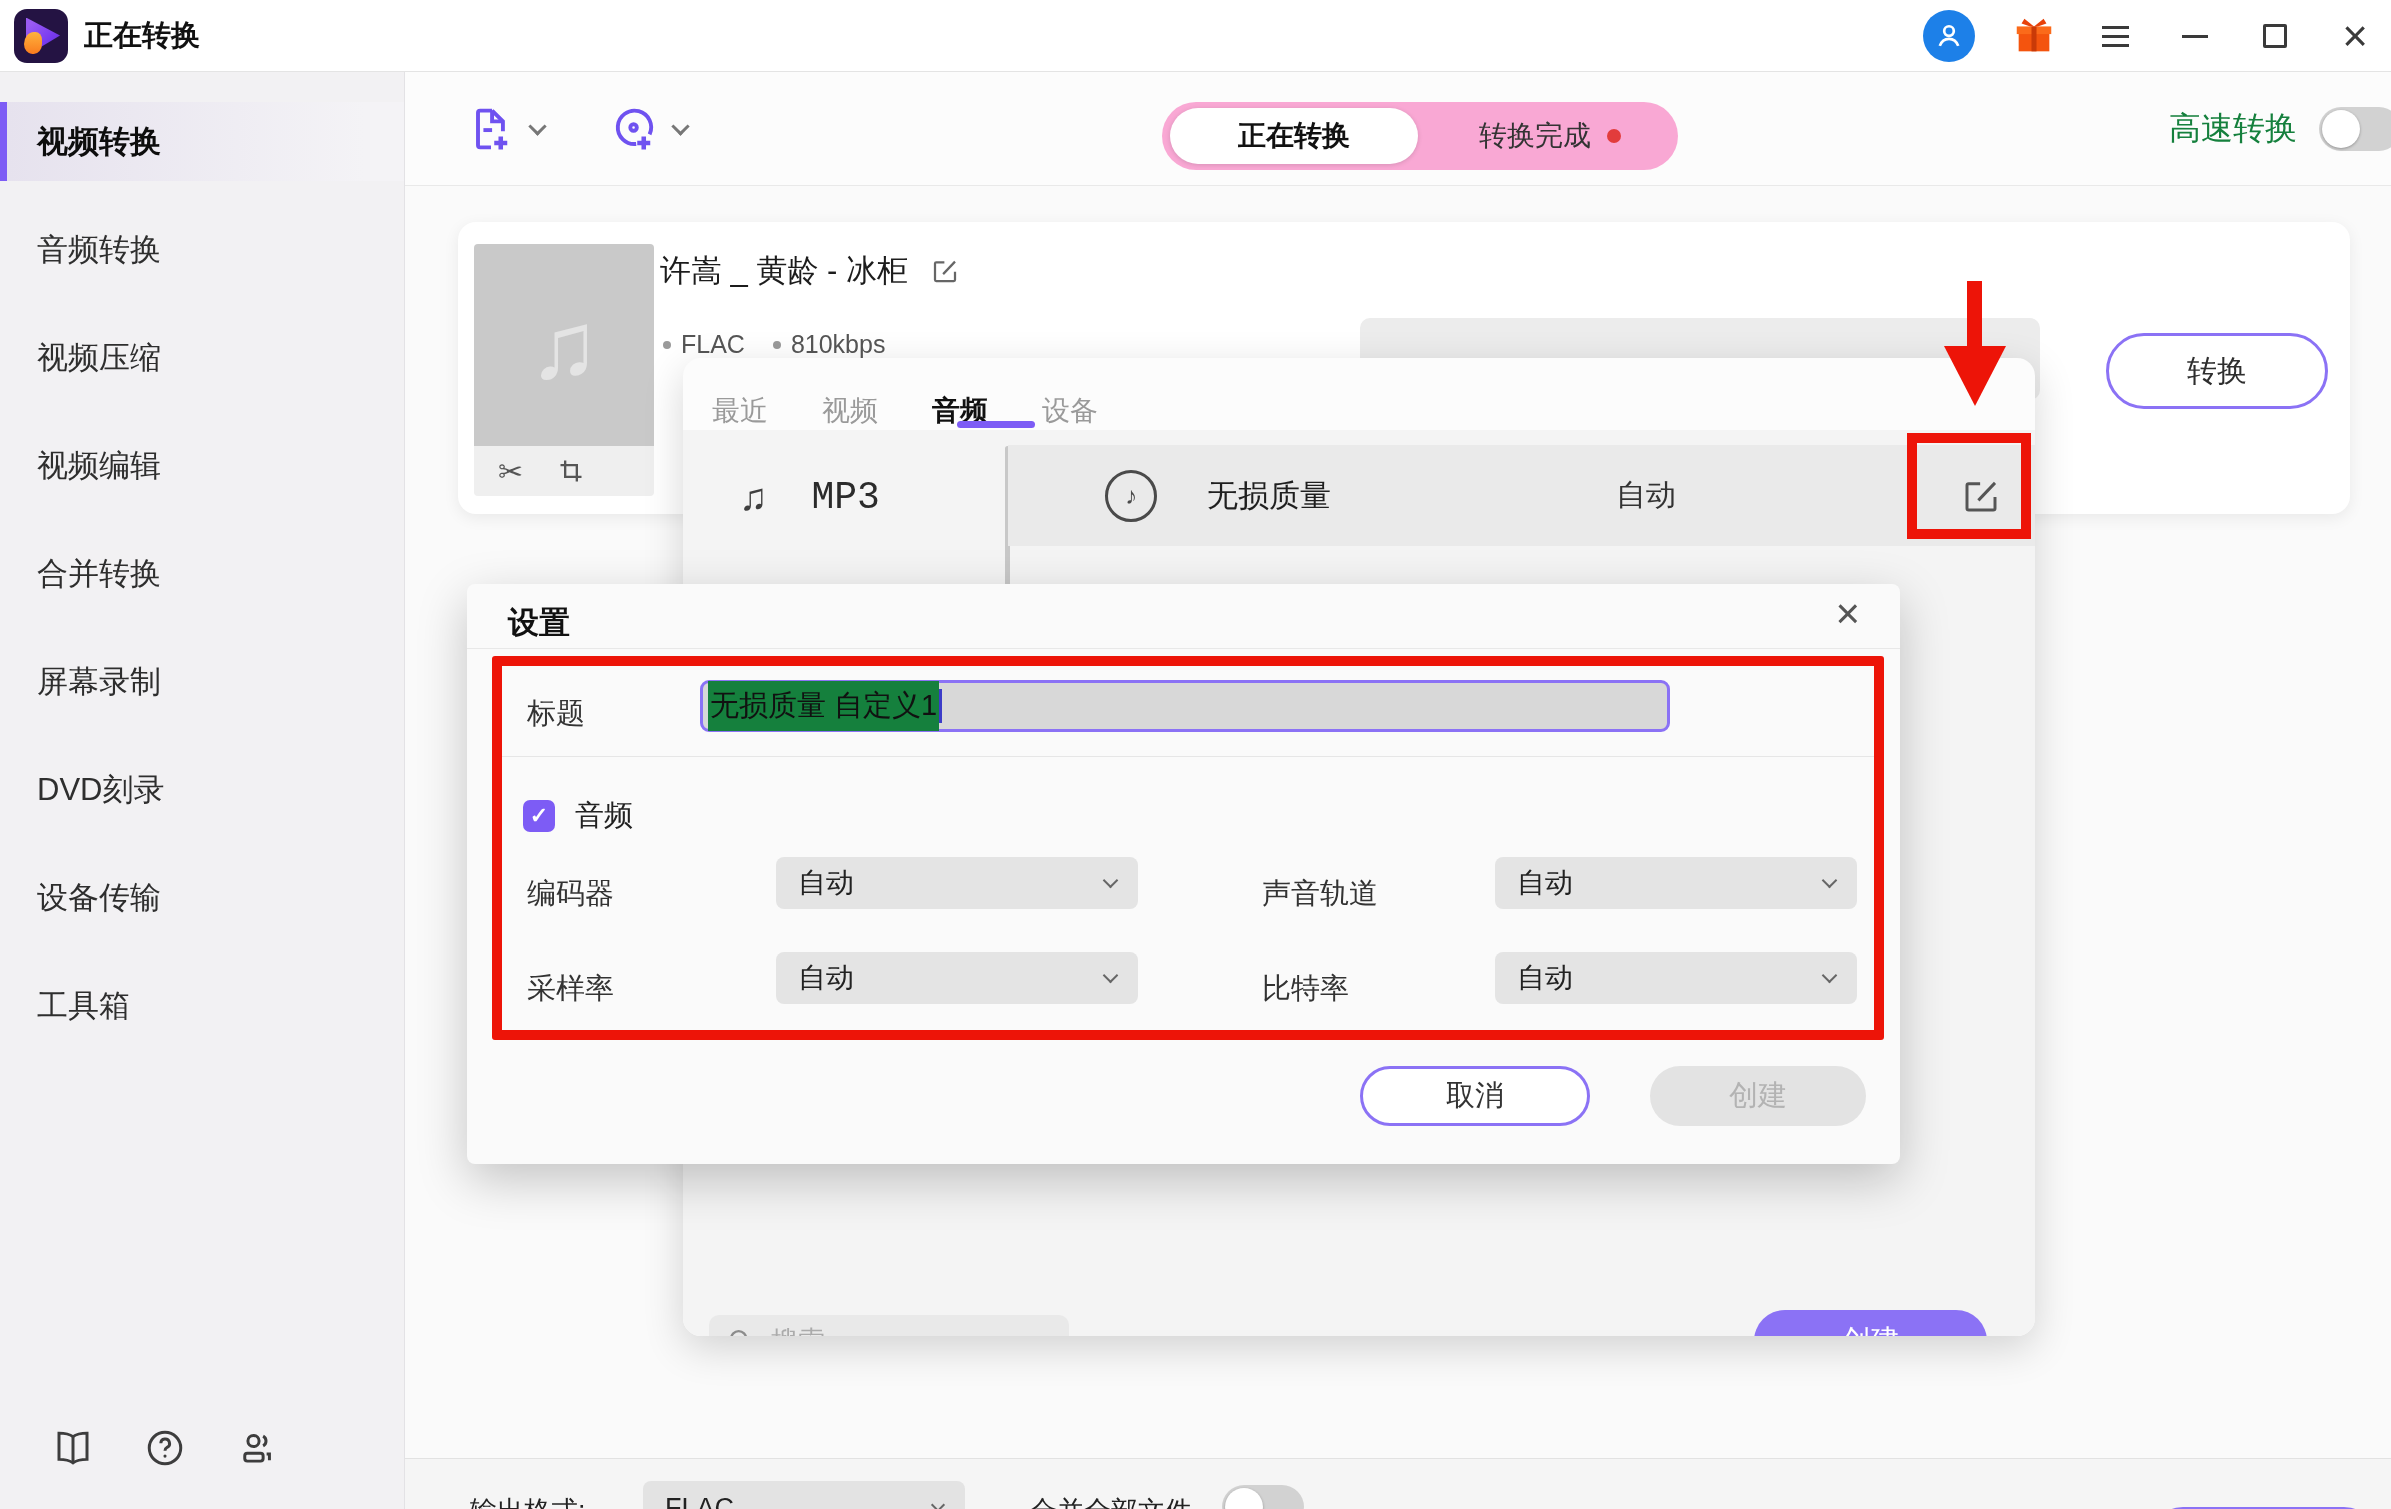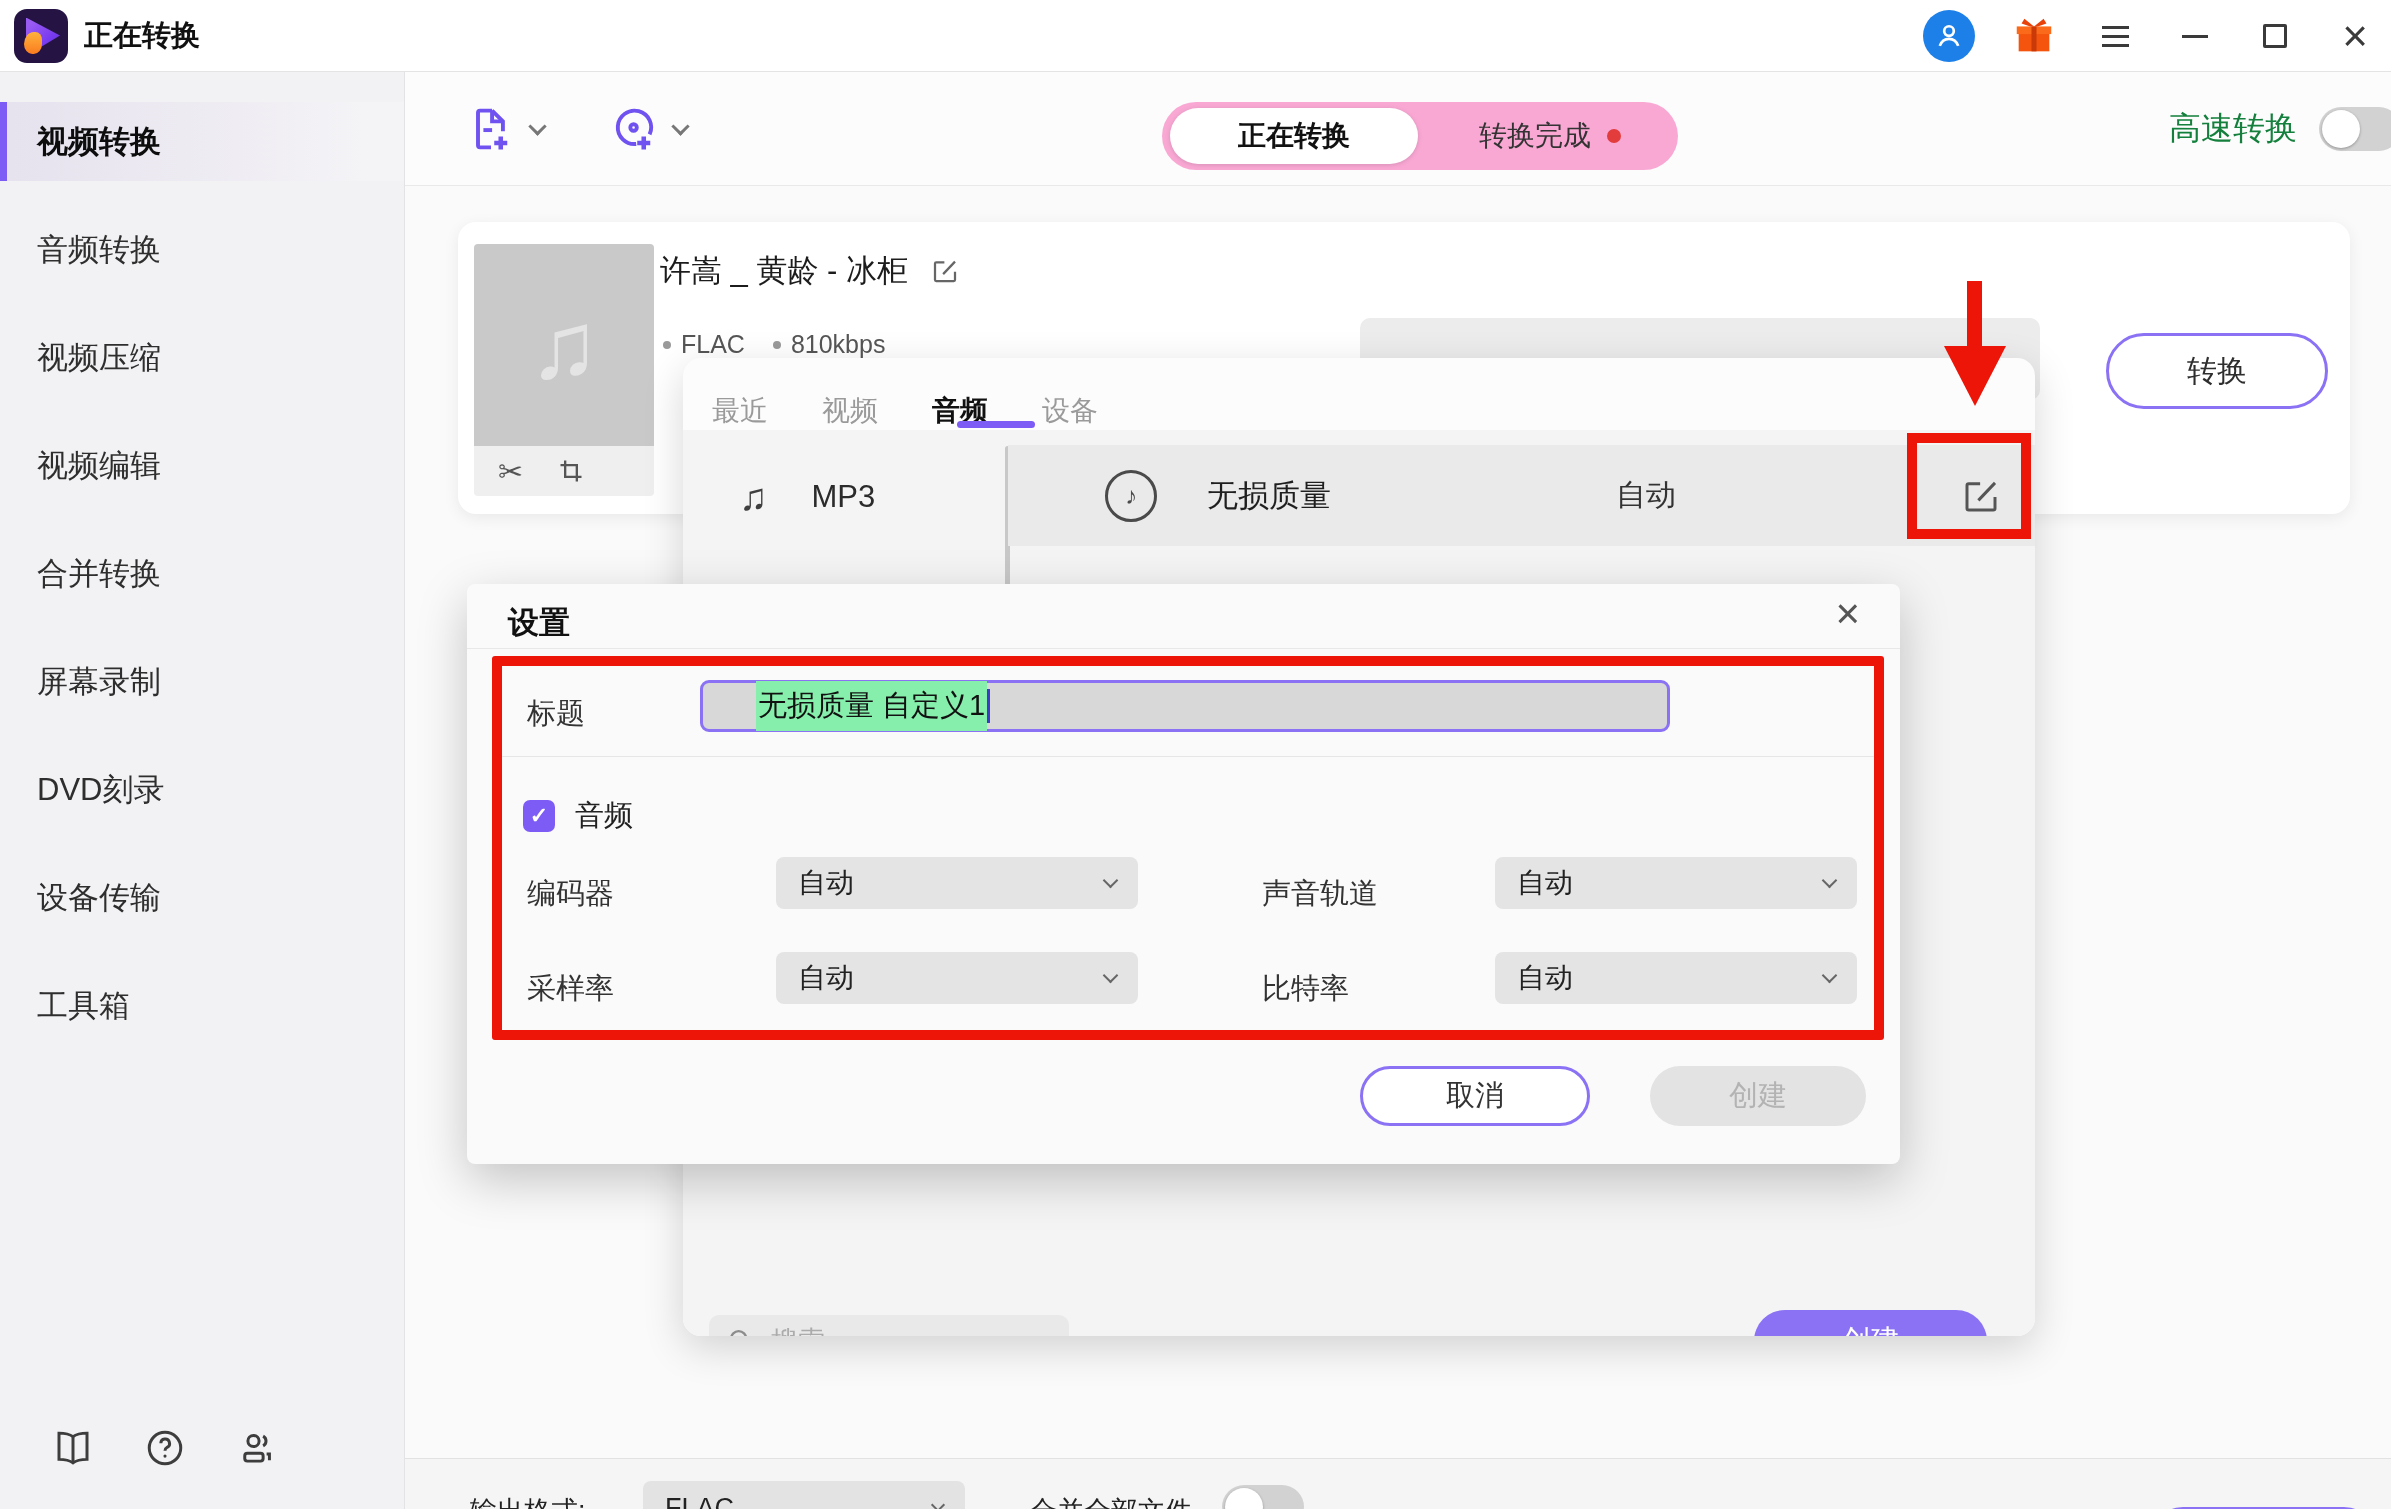--- a/index.html
+++ b/index.html
@@ -89,21 +89,21 @@
     border-radius:18px; box-shadow:0 12px 40px rgba(0,0,0,.16); z-index:5; overflow:hidden; }
   .popup-tabs { position:relative; height:72px; display:flex; align-items:flex-end; padding-left:28px; gap:52px; }
   .ptab { font-size:28px; color:#9a9a9a; width:58px; text-align:center; }
   .ptab.active { color:#111; font-weight:bold; }
   .ptab-underline { position:absolute; left:274px; bottom:2px; width:78px; height:7px; border-radius:4px; background:#7d5cf5; }
   .popup-body { position:absolute; left:0; top:72px; width:1352px; height:906px; background:#f4f4f4; }
   .vdivider { position:absolute; left:322px; top:16px; width:5px; height:640px; background:#c8c8c8; border-radius:3px; }
   .fmt-item { position:absolute; left:0; top:16px; width:320px; height:102px; display:flex; align-items:center;
     padding-left:56px; gap:44px; }
   .fmt-note { font-size:38px; color:#3f3f3f; }
-  .fmt-label { font-size:31px; color:#2b2b2b; }
+  .fmt-label { font-size:38px; color:#2b2b2b;font-family:Liberation Mono, monospace; }
   .preset-row { position:absolute; left:325px; top:15px; width:1027px; height:101px; background:#eaeaea;
     display:flex; align-items:center; }
   .q-icon { margin-left:97px; width:52px; height:52px; border:3px solid #4a4a4a; border-radius:50%;
     display:flex; align-items:center; justify-content:center; font-size:24px; color:#4a4a4a; }
   .preset-name { margin-left:50px; font-size:31px; color:#1f1f1f; }
   .preset-value { position:absolute; left:608px; font-size:30px; color:#333; }
   .preset-edit { position:absolute; left:952px; color:#555; }
   .popup-footer-search { position:absolute; left:26px; top:885px; width:360px; height:52px; background:#e9e9e9;
     border-radius:10px; display:flex; align-items:center; gap:16px; padding-left:18px; }
   .popup-footer-search input { border:none; outline:none; background:transparent; font-size:27px;
@@ -116,21 +116,21 @@
   .dialog { position:absolute; left:62px; top:398px; width:1433px; height:580px; background:#fafafa;
     border-radius:8px; box-shadow:0 16px 50px rgba(0,0,0,.22); z-index:10; }
   .dlg-title { position:absolute; left:41px; top:18px; font-size:31px; font-weight:bold; color:#111; }
   .dlg-close { position:absolute; right:40px; top:6px; font-size:42px; color:#555; font-weight:300; }
   .dlg-hdiv { position:absolute; left:0; top:64px; width:1433px; height:1px; background:#e8e8e8; }
   .dlg-redbox { position:absolute; left:25px; top:72px; width:1392px; height:384px;
     border:10px solid #ed1408; border-radius:3px; z-index:3; pointer-events:none; }
   .fld-title-label { position:absolute; left:60px; top:110px; font-size:29px; color:#333; }
   .fld-title-input { position:absolute; left:233px; top:96px; width:970px; height:52px; background:#d8d8d8;
     border:3px solid #8b72f5; border-radius:9px; display:flex; align-items:center; padding-left:5px; }
-  .sel-text { background:#86efac; font-size:29px; color:#111; padding:5px 2px;margin-left:48px; }
+  .sel-text { background:#15803d; font-size:29px; color:#111; padding:5px 2px; }
   .caret { width:3px; height:34px; background:#3c3cc8; }
   .dlg-sdiv { position:absolute; left:25px; top:172px; width:1392px; height:1px; background:#e6e6e6; }
   .chk-row { position:absolute; left:56px; top:212px; display:flex; align-items:center; gap:20px; }
   .checkbox { width:32px; height:32px; background:#7d5cf5; border-radius:7px; display:flex;
     align-items:center; justify-content:center; color:#fff; font-size:22px; font-weight:bold; }
   .chk-label { font-size:29px; color:#222; }
   .dlg-field-label { position:absolute; font-size:29px; color:#333; }
   .dd { position:absolute; width:362px; height:52px; background:#e4e4e4; border-radius:8px;
     display:flex; align-items:center; padding:0 22px; }
   .dd .val { font-size:28px; color:#222; flex:1; }

